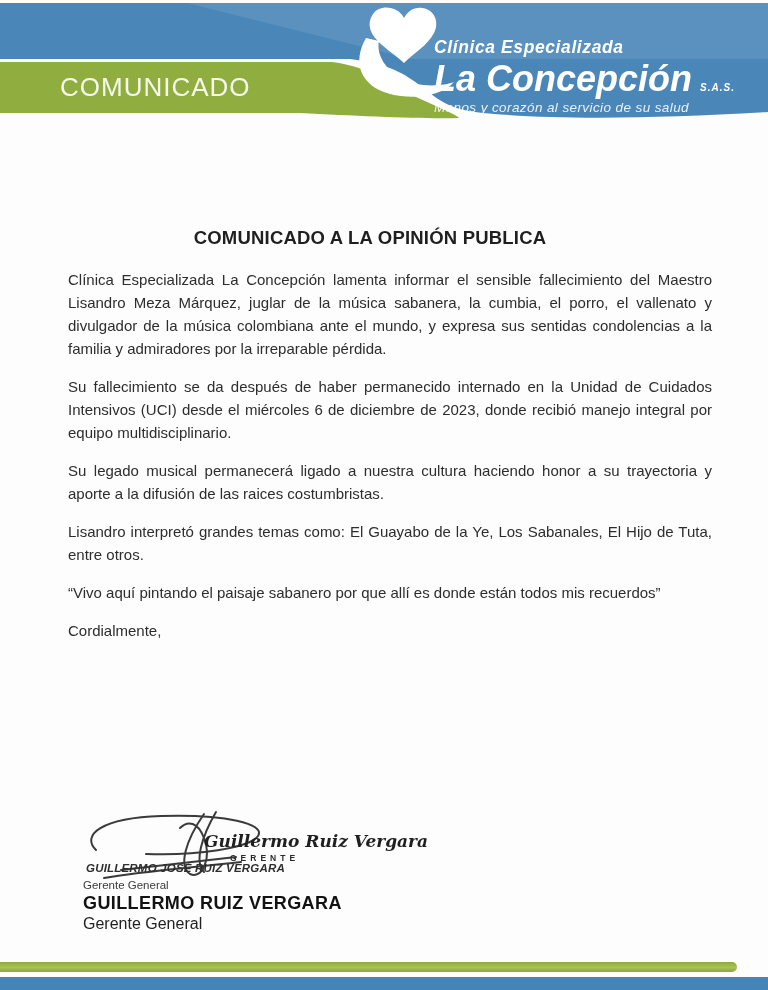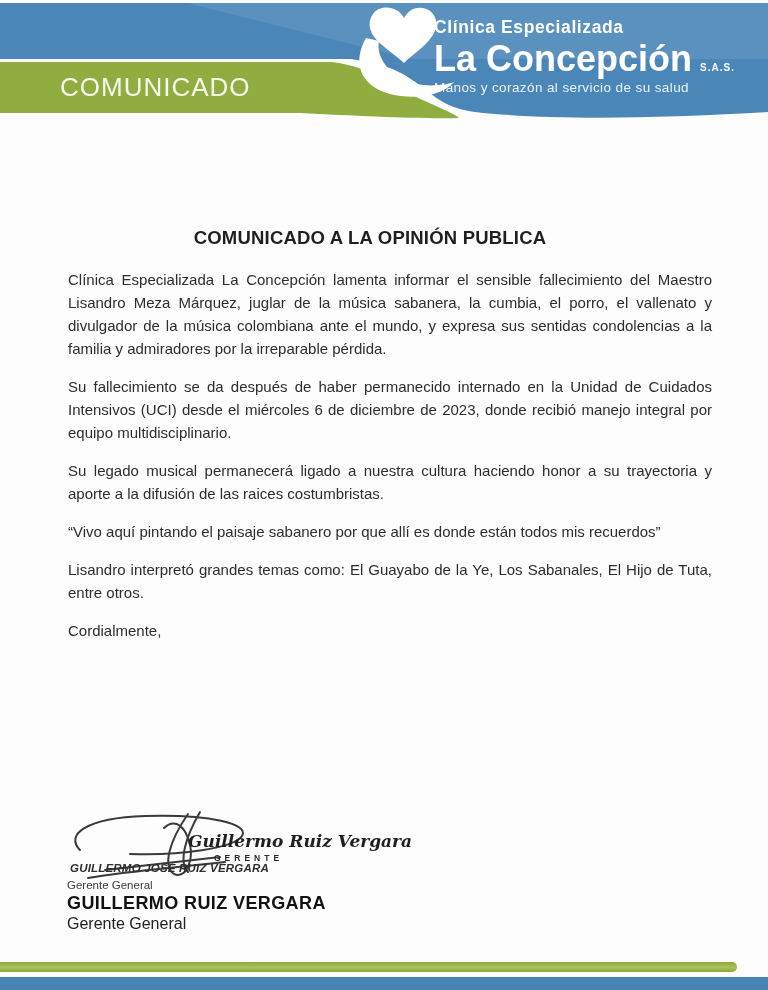--- a/index.html
+++ b/index.html
@@ -7,41 +7,41 @@
     position:relative;width:768px;height:990px;background:#fdfdfd;
     font-family:"Liberation Sans",sans-serif;overflow:hidden;
   }
   
   .header{position:absolute;left:0;top:0;width:768px;height:124px;}
   .header svg{position:absolute;left:0;top:0;}
   .banner-label{
     position:absolute;left:60px;top:72px;width:280px;
     font-size:26px;font-weight:normal;letter-spacing:1px;color:#f6f9ec;
   }
-  .logo-text{position:absolute;left:434px;top:17px;color:#ffffff;}
+  .logo-text{position:absolute;left:434px;top:37px;color:#ffffff;font-style:italic;}
   .logo-line1{font-size:17.5px;font-weight:bold;letter-spacing:.6px;}
   .logo-line2{font-size:36px;font-weight:bold;line-height:1.0;margin-top:3px;white-space:nowrap;}
   .logo-sas{font-size:10px;font-weight:bold;letter-spacing:1px;margin-left:8px;}
   .logo-tagline{font-size:13.5px;font-weight:normal;letter-spacing:.4px;opacity:.88;margin-top:3px;white-space:nowrap;}
   
   .dateline{
     position:absolute;left:68px;top:126px;
     font-size:16px;font-weight:bold;color:#1b1b1b;letter-spacing:.2px;
   }
   .doc-title{
     position:absolute;left:0;top:227px;width:740px;margin:0;
     text-align:center;font-size:18.5px;font-weight:bold;color:#1f1f1f;letter-spacing:.2px;
   }
   .content{position:absolute;left:68px;top:268px;width:644px;}
   .content p{
     margin:0 0 15px 0;font-size:15px;line-height:23px;color:#2d2d2d;
     text-align:justify;
   }
   
-  .signature{position:absolute;left:0;top:810px;width:420px;height:135px;}
+  .signature{position:absolute;left:16px;top:810px;width:420px;height:135px;}
   .sig-scribble{position:absolute;left:60px;top:0;}
   .stamp-script{
     position:absolute;left:188px;top:21px;
     font-family:"DejaVu Serif",serif;font-style:italic;font-weight:bold;
     font-size:17px;color:#1f1f1f;white-space:nowrap;
   }
   .stamp-role{
     position:absolute;left:214px;top:43px;
     font-size:8.5px;font-weight:bold;letter-spacing:4px;color:#2a2a2a;
   }
@@ -99,22 +99,22 @@
     </div>
   </div>
 
 
   <h1 class="doc-title">COMUNICADO A LA OPINIÓN PUBLICA</h1>
 
   <div class="content">
     <p>Clínica Especializada La Concepción lamenta informar el sensible fallecimiento del Maestro Lisandro Meza Márquez, juglar de la música sabanera, la cumbia, el porro, el vallenato y divulgador de la música colombiana ante el mundo, y expresa sus sentidas condolencias a la familia y admiradores por la irreparable pérdida.</p>
     <p>Su fallecimiento se da después de haber permanecido internado en la Unidad de Cuidados Intensivos (UCI) desde el miércoles 6 de diciembre de 2023, donde recibió manejo integral por equipo multidisciplinario.</p>
     <p>Su legado musical permanecerá ligado a nuestra cultura haciendo honor a su trayectoria y aporte a la difusión de las raices costumbristas.</p>
+    <p>Lisandro interpretó grandes temas como: El Guayabo de la Ye, Los Sabanales, El Hijo de Tuta, entre otros.</p>
     <p>“Vivo aquí pintando el paisaje sabanero por que allí es donde están todos mis recuerdos”</p>
-    <p>Lisandro interpretó grandes temas como: El Guayabo de la Ye, Los Sabanales, El Hijo de Tuta, entre otros.</p>
     <p>Cordialmente,</p>
   </div>
 
   <div class="signature">
     <svg class="sig-scribble" width="260" height="78" viewBox="0 0 260 78">
       <g fill="none" stroke="#3a3a3a" stroke-width="2" stroke-linecap="round">
         <path d="M20,40 C5,25 25,8 85,6 C150,4 190,14 182,26 C174,38 120,46 70,44"></path>
         <path d="M128,4 C110,30 102,56 114,64 C126,70 136,48 128,28 C122,12 112,10 104,18"></path>
         <path d="M140,2 C126,26 118,52 128,62"></path>
         <path d="M45,60 L160,47"></path>

